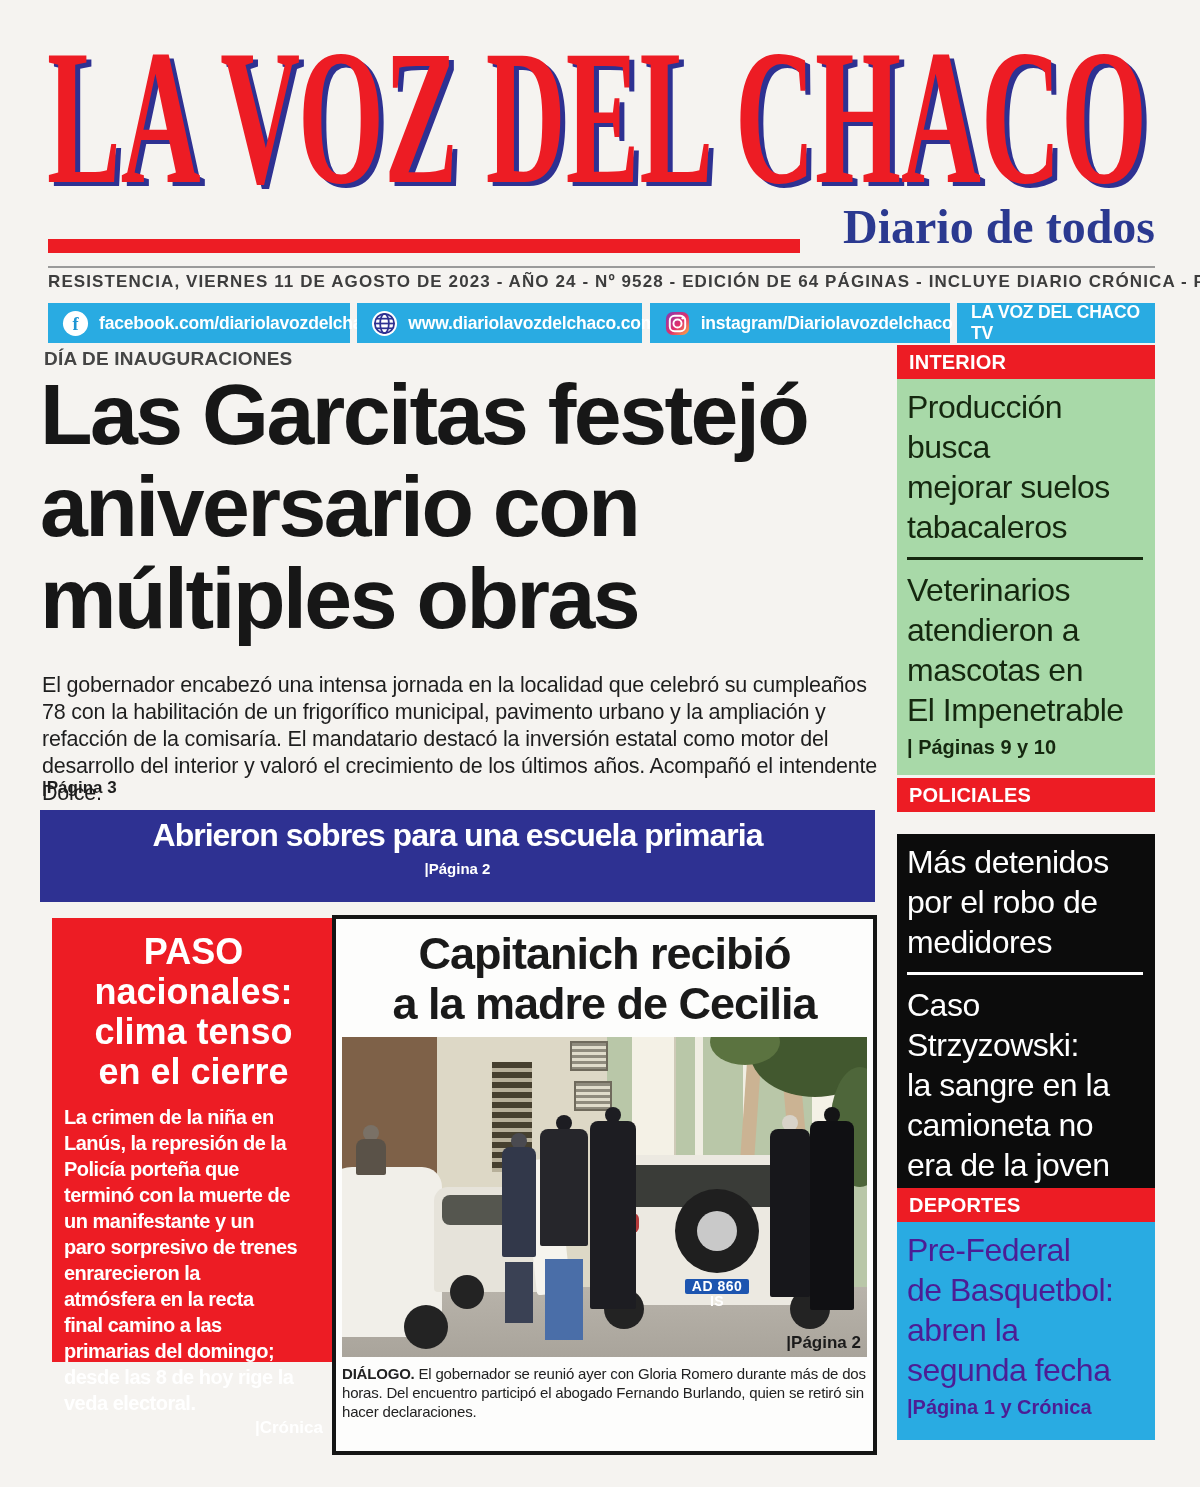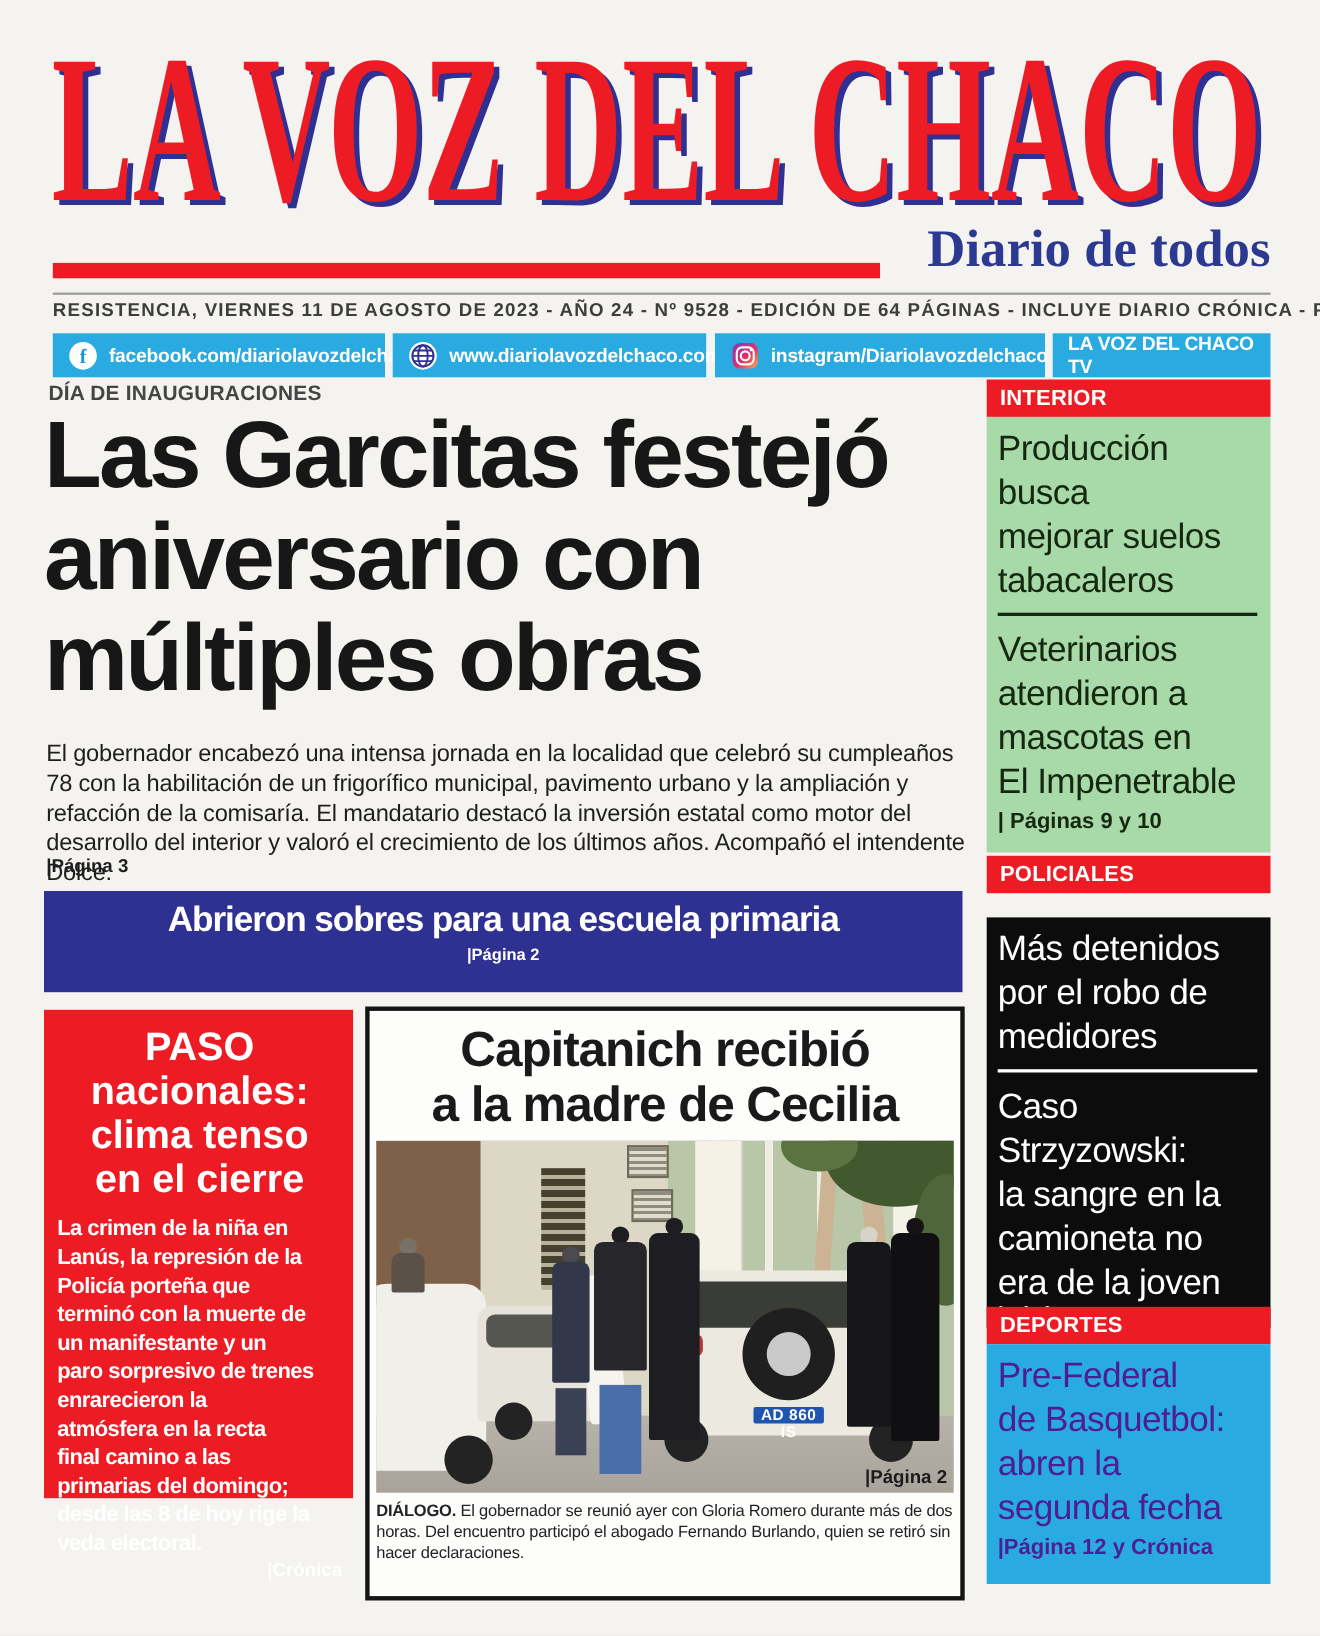--- a/index.html
+++ b/index.html
@@ -29,21 +29,21 @@
             letter-spacing:-2.5px;color:#171717;}
   .deck{left:42px;top:672px;width:840px;font-size:21.5px;line-height:27px;color:#1e1e1e;letter-spacing:-0.2px;}
   .deck-ref{left:42px;top:778px;width:833px;font-weight:700;font-size:17px;color:#1e1e1e;}
 
   
   .banner-blue{left:40px;top:810px;width:835px;height:92px;background:#2e3192;color:#fff;text-align:center;}
   .banner-blue .bb-h{font-weight:700;font-size:32px;letter-spacing:-1px;margin-top:2px;line-height:46px;}
   .banner-blue .bb-ref{font-weight:700;font-size:15px;margin-top:2px;}
 
   
-  .paso{left:40px;top:918px;width:281px;height:444px;background:#ed1c24;color:#fff;box-sizing:border-box;
+  .paso{left:52px;top:918px;width:281px;height:444px;background:#ed1c24;color:#fff;box-sizing:border-box;
         padding:14px 10px 8px 12px;}
   .paso-title{font-weight:700;font-size:36px;line-height:40px;text-align:center;white-space:pre-line;}
   .paso-body{margin-top:12px;font-weight:700;font-size:20px;line-height:26px;letter-spacing:-0.5px;white-space:pre-line;}
   .paso-ref{text-align:right;font-weight:700;font-size:17px;margin-top:2px;}
 
   
   .cap-box{left:332px;top:915px;width:545px;height:540px;background:#fdfdfc;border:4px solid #141414;
            box-sizing:border-box;padding:6px;}
   .cap-h{font-weight:700;font-size:45px;line-height:50px;letter-spacing:-1px;color:#1a1a1a;text-align:center;margin-top:4px;}
   .photo{position:relative;margin-top:8px;width:525px;height:320px;background:#cdc8ba;overflow:hidden;}
@@ -286,16 +286,16 @@
 era de la joven</div>
     <div class="rbox-ref" style="margin-top:0;">|Página 11</div>
   </div>
 
   <div class="abs rcol-banner" style="top:1188px;">DEPORTES</div>
   <div class="abs rbox box-cyan">
     <div class="rbox-item">Pre-Federal
 de Basquetbol:
 abren la
 segunda fecha</div>
-    <div class="rbox-ref">|Página 12 y Crónica</div>
+    <div class="rbox-ref">|Página 1 y Crónica</div>
   </div>
 
 </div>
 
 </body></html>

